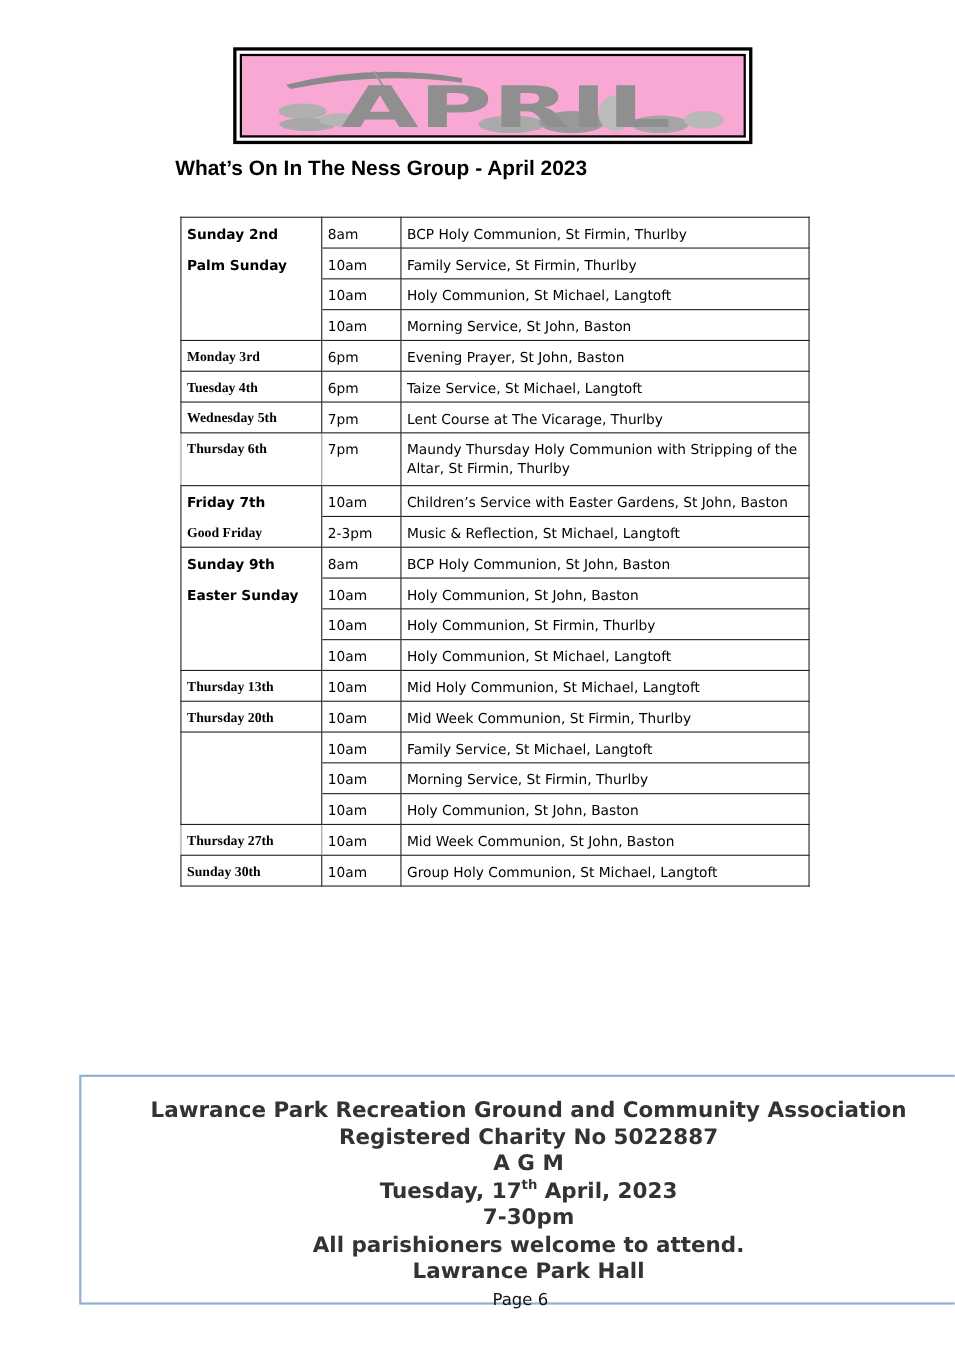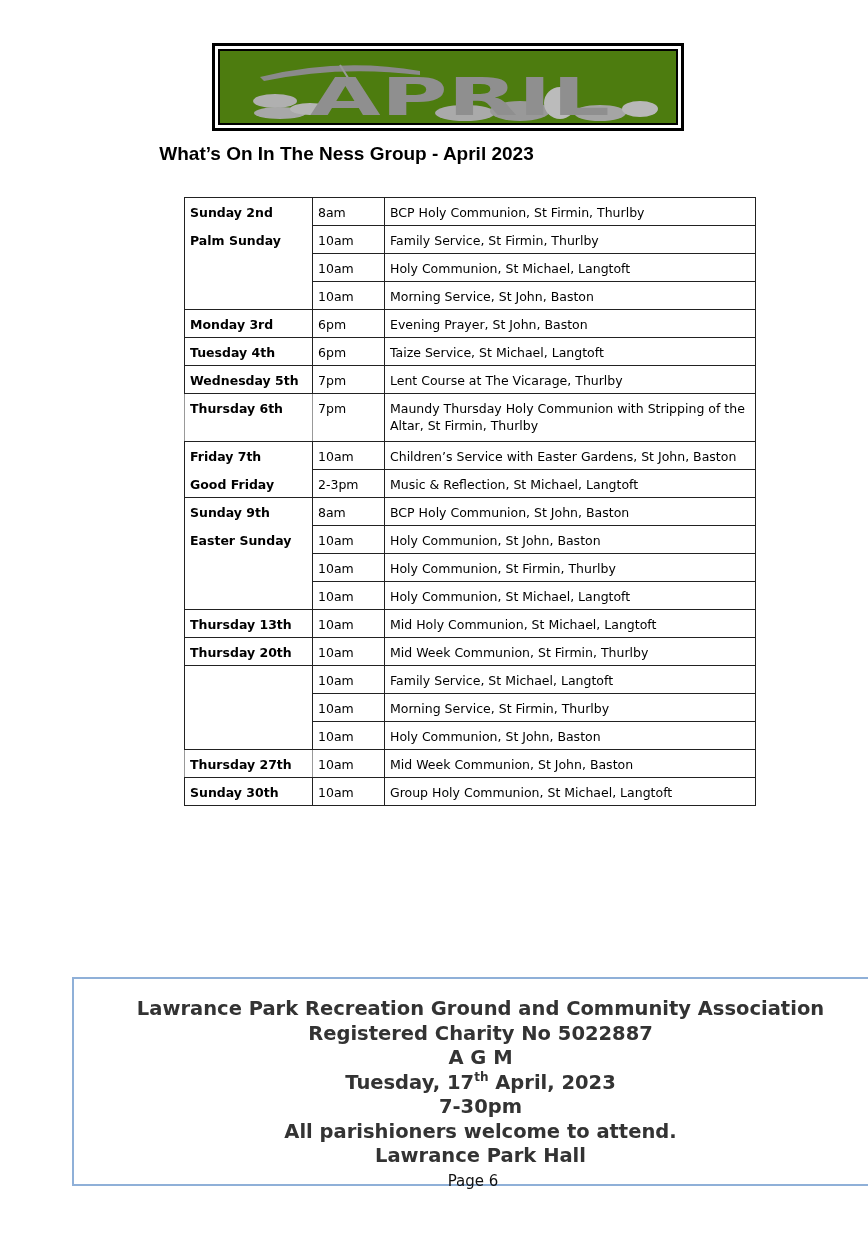--- a/index.html
+++ b/index.html
@@ -1,32 +1,32 @@
 <!DOCTYPE html>
 <html><head>
 <meta charset="utf-8">
 <style>
   html, body { margin: 0; padding: 0; background: #ffffff; }
   body { width: 868px; height: 1235px; position: relative; overflow: hidden; font-family: "DejaVu Sans", sans-serif; color: #000; }
 
   
   .banner { position: absolute; left: 212px; top: 43px; width: 472px; height: 88px; border: 3px solid #000; box-sizing: border-box; }
-  .banner-inner { position: absolute; left: 3px; top: 3px; right: 3px; bottom: 3px; border: 2px solid #000; background: #4d7c0f; overflow: hidden; }
+  .banner-inner { position: absolute; left: 3px; top: 3px; right: 3px; bottom: 3px; border: 2px solid #000; background: #f9a8d4; overflow: hidden; }
   .banner svg { position: absolute; left: 0; top: 0; width: 100%; height: 100%; }
 
   .heading { position: absolute; left: 0; width: 693px; top: 143px; text-align: center; font-family: "Liberation Sans", sans-serif; font-weight: bold; font-size: 19px; }
 
   
-  table.sched { position: absolute; left: 164px; top: 197px; width: 572px; border-collapse: collapse; font-family: "DejaVu Sans", sans-serif; font-size: 12.5px; margin-left: 20px; }
+  table.sched { position: absolute; left: 164px; top: 197px; width: 572px; border-collapse: collapse; font-family: "DejaVu Sans", sans-serif; font-size: 12.5px; }
   table.sched td { border: 1.5px solid #222; padding: 0 5px; height: 27px; vertical-align: top; line-height: 17px; padding-top: 6px; padding-bottom: 4px; box-sizing: border-box; }
   table.sched td.day { width: 128px; font-weight: bold; border-bottom: none; border-top: none; }
   table.sched td.day.first { border-top: 1.5px solid #222; }
   table.sched td.day.light { border-color: #999; }
   table.sched td.time { width: 72px; }
-  table.sched tr.group-end td.day { border-bottom: 1.5px solid #222; }
+  table.sched tr.group-end td.day { border-bottom: 1.5px solid #222; font-family: Liberation Serif, serif; }
 
   
   .notice { position: absolute; left: 72px; top: 977px; width: 817px; height: 209px; border: 2px solid #8fb0d8; box-sizing: border-box; text-align: center; font-family: "DejaVu Sans", sans-serif; font-weight: bold; color: #333; font-size: 19.5px; line-height: 24.5px; padding-top: 18px; }
   .notice div { white-space: nowrap; }
   .notice sup { font-size: 12px; vertical-align: 8px; line-height: 0; }
 
   .page-num { position: absolute; left: 0; width: 868px; top: 1172px; text-align: center; font-family: "DejaVu Sans", sans-serif; font-size: 15px; color: #111; padding-left: 39px; }
 </style>
 </head>
 <body>

